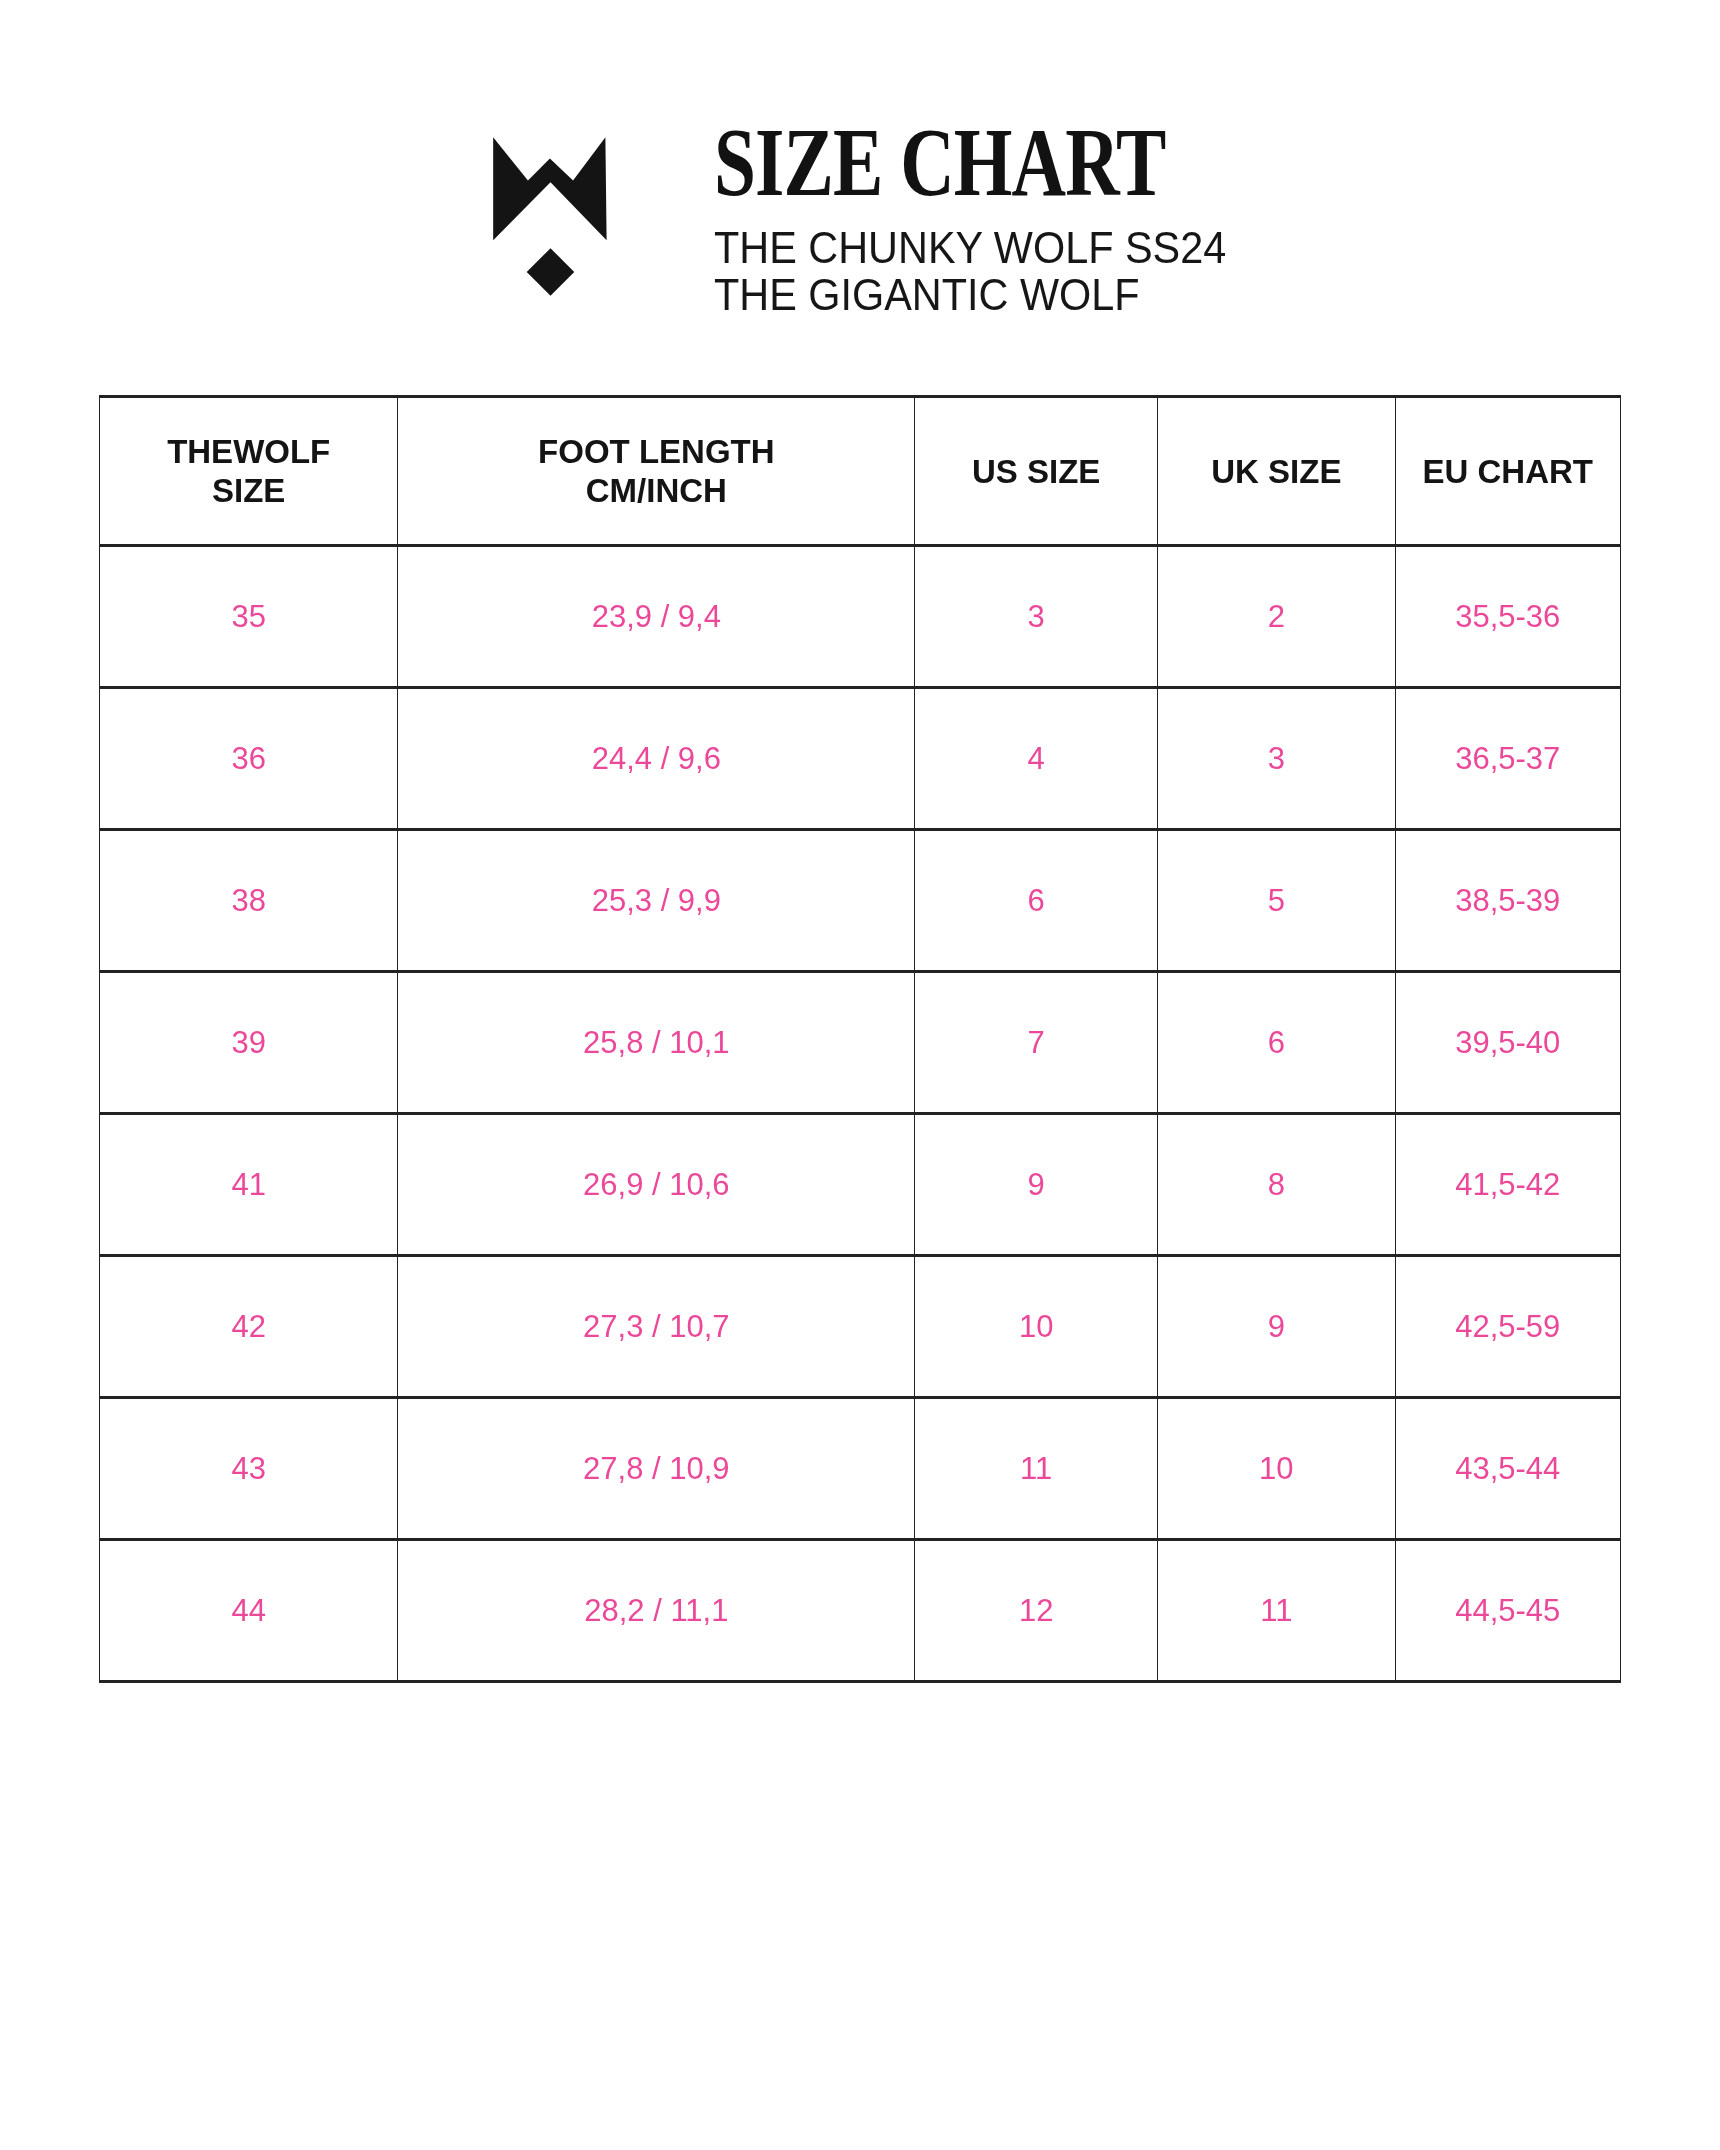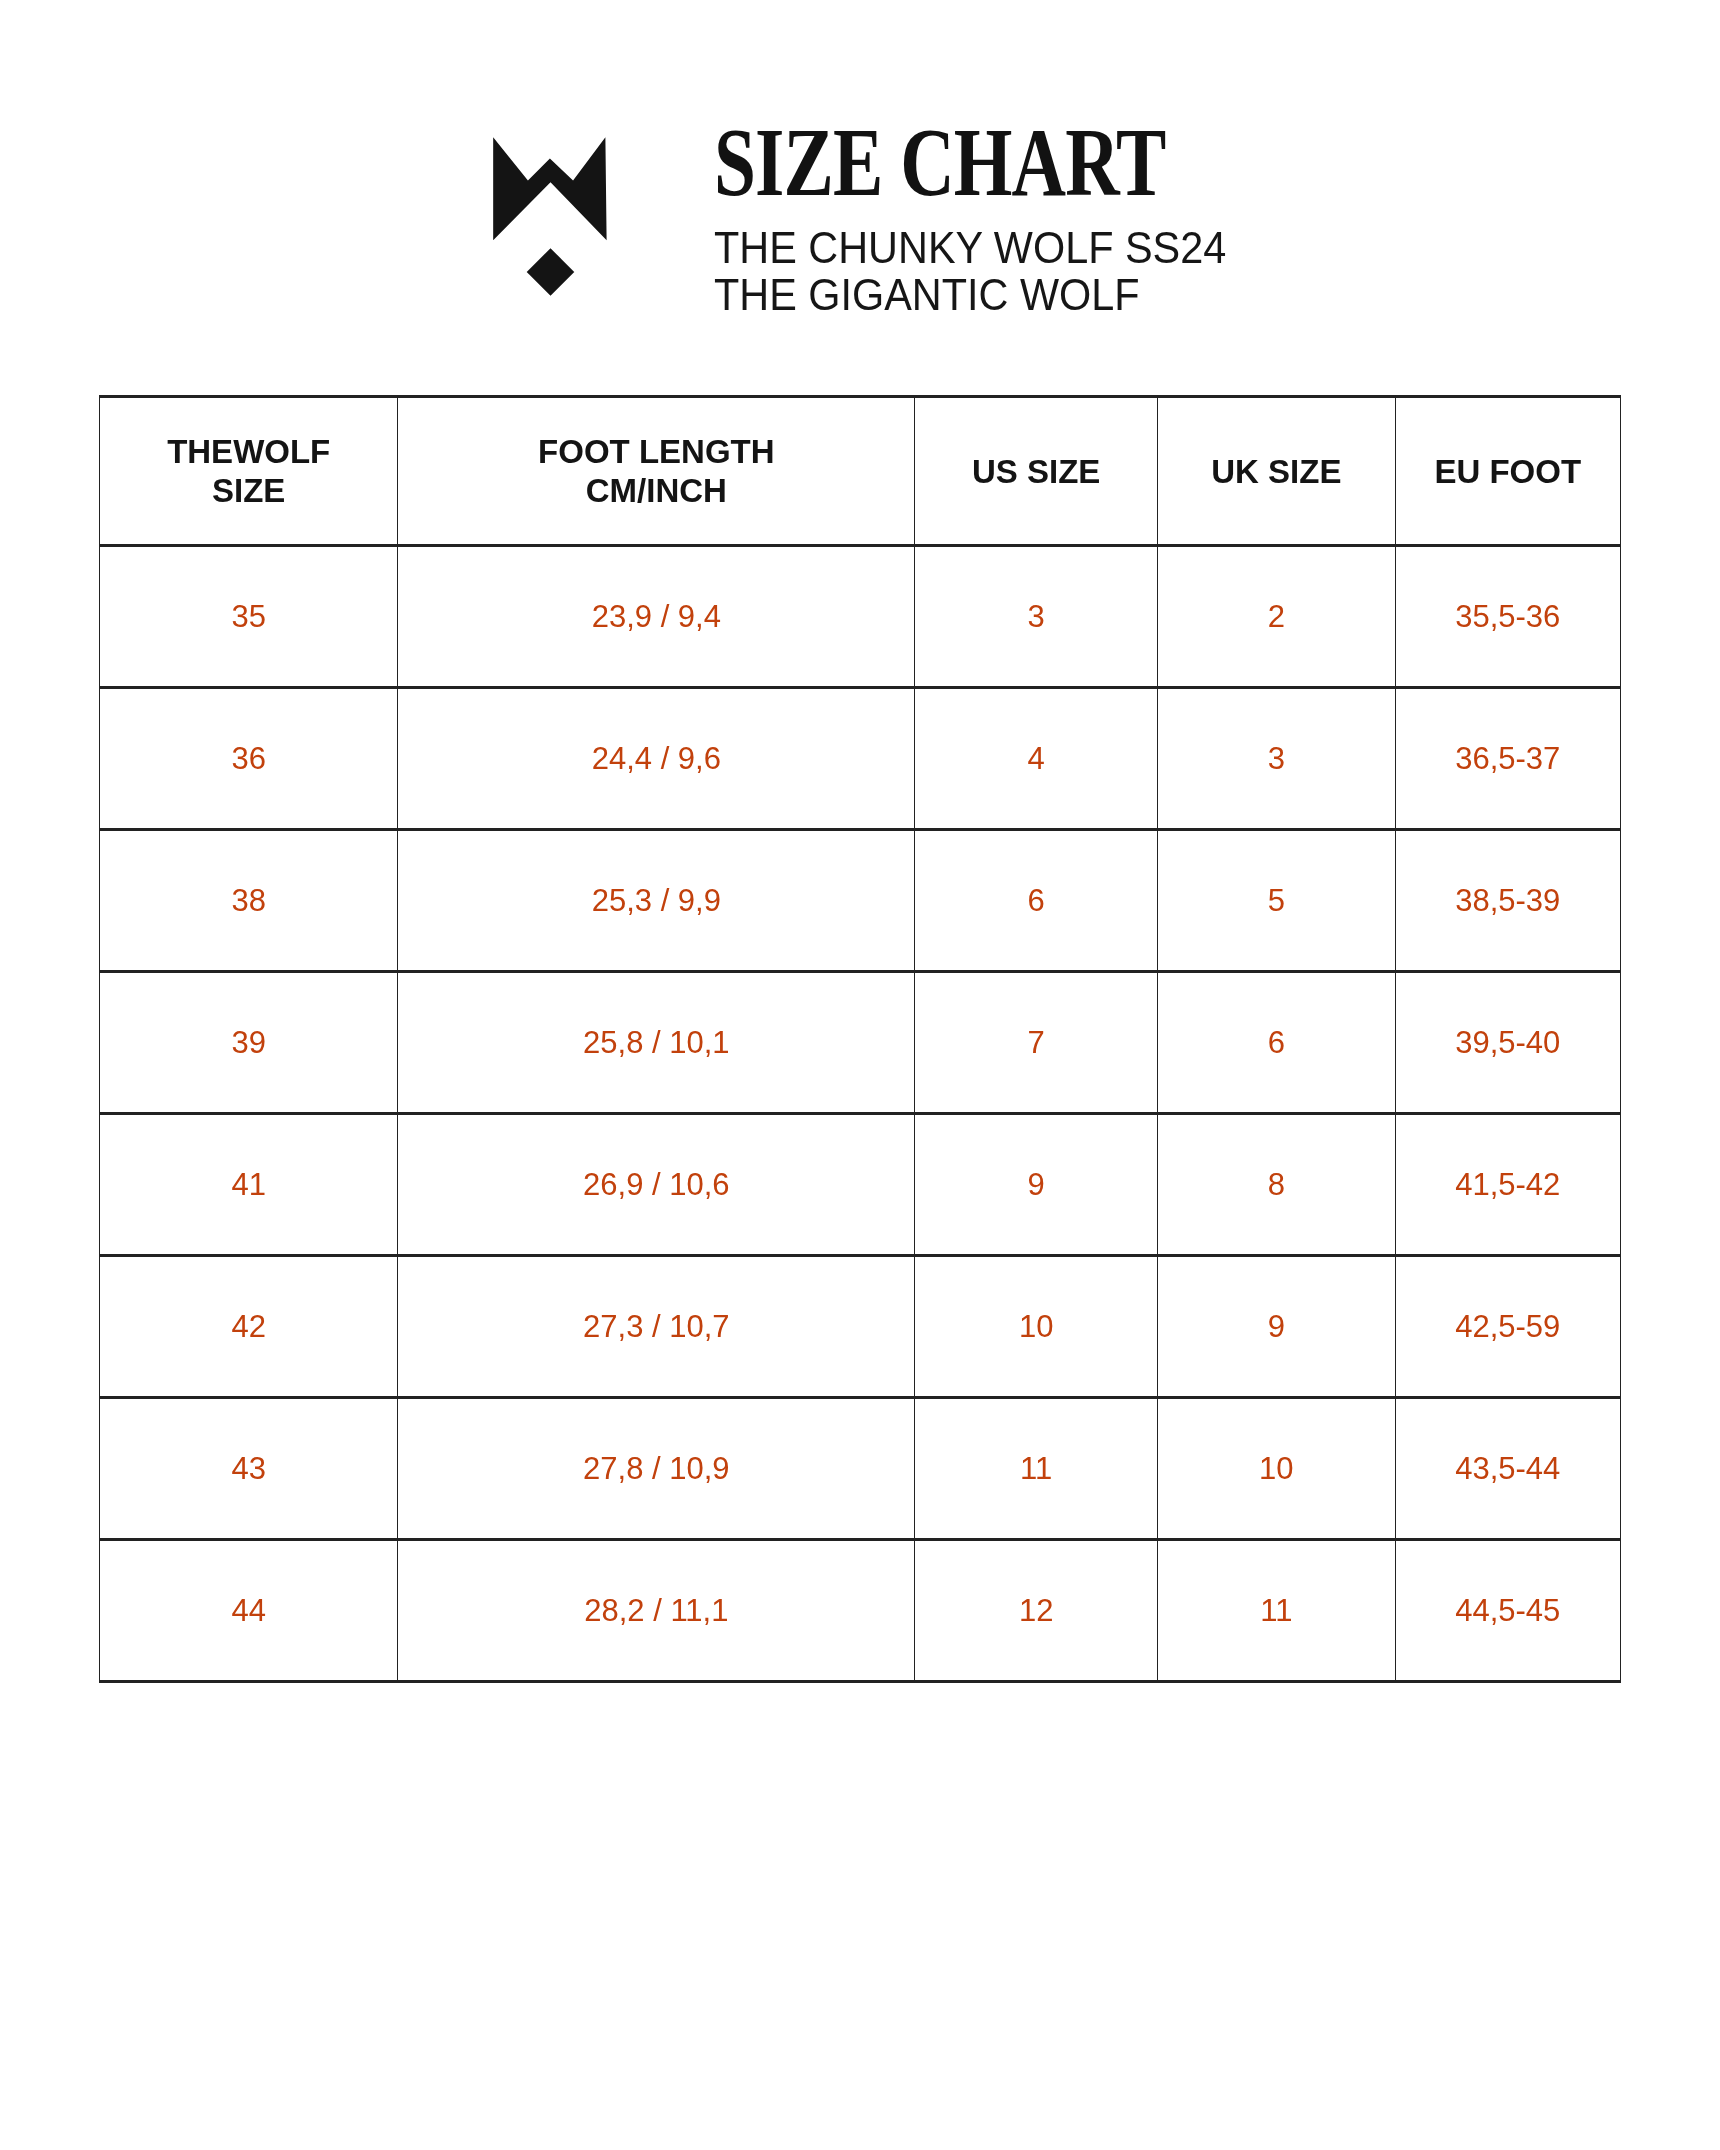--- a/index.html
+++ b/index.html
@@ -35,21 +35,21 @@
   th,td{
     border-left:1.8px solid #222222;
     border-right:1.8px solid #222222;
     border-top:3.7px solid #222222;
     border-bottom:3.7px solid #222222;
     text-align:center;vertical-align:middle;padding:0;
   }
   thead tr{height:149px;}
   tbody tr{height:142px;}
   th{font-size:33px;font-weight:700;line-height:39px;color:#141414;}
-  td{font-size:31px;font-weight:400;color:#c2410c;}
+  td{font-size:31px;font-weight:400;color:#ec4899;}
   .th-line{display:block;}
   .th-line:empty{display:none;}
 </style>
 </head>
 <body>
 
 <div id="page">
 
   <div class="logo">
     <svg width="115" height="161" viewBox="0 0 188 264">
@@ -85,21 +85,21 @@
         </th>
         <th>
           <span class="th-line">US SIZE</span>
 
         </th>
         <th>
           <span class="th-line">UK SIZE</span>
 
         </th>
         <th>
-          <span class="th-line">EU FOOT</span>
+          <span class="th-line">EU CHART</span>
 
         </th>
       </tr>
     </thead>
     <tbody>
       <tr>
         <td>35</td>
         <td>23,9 / 9,4</td>
         <td>3</td>
         <td>2</td>

